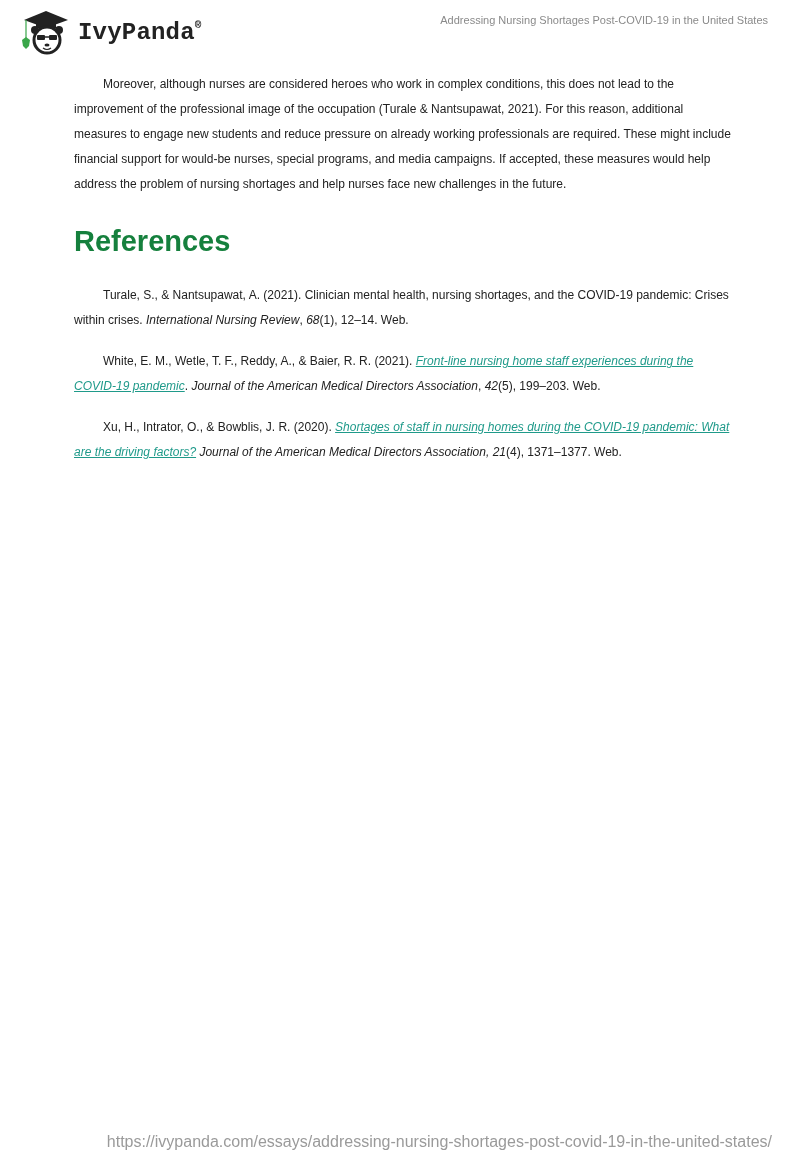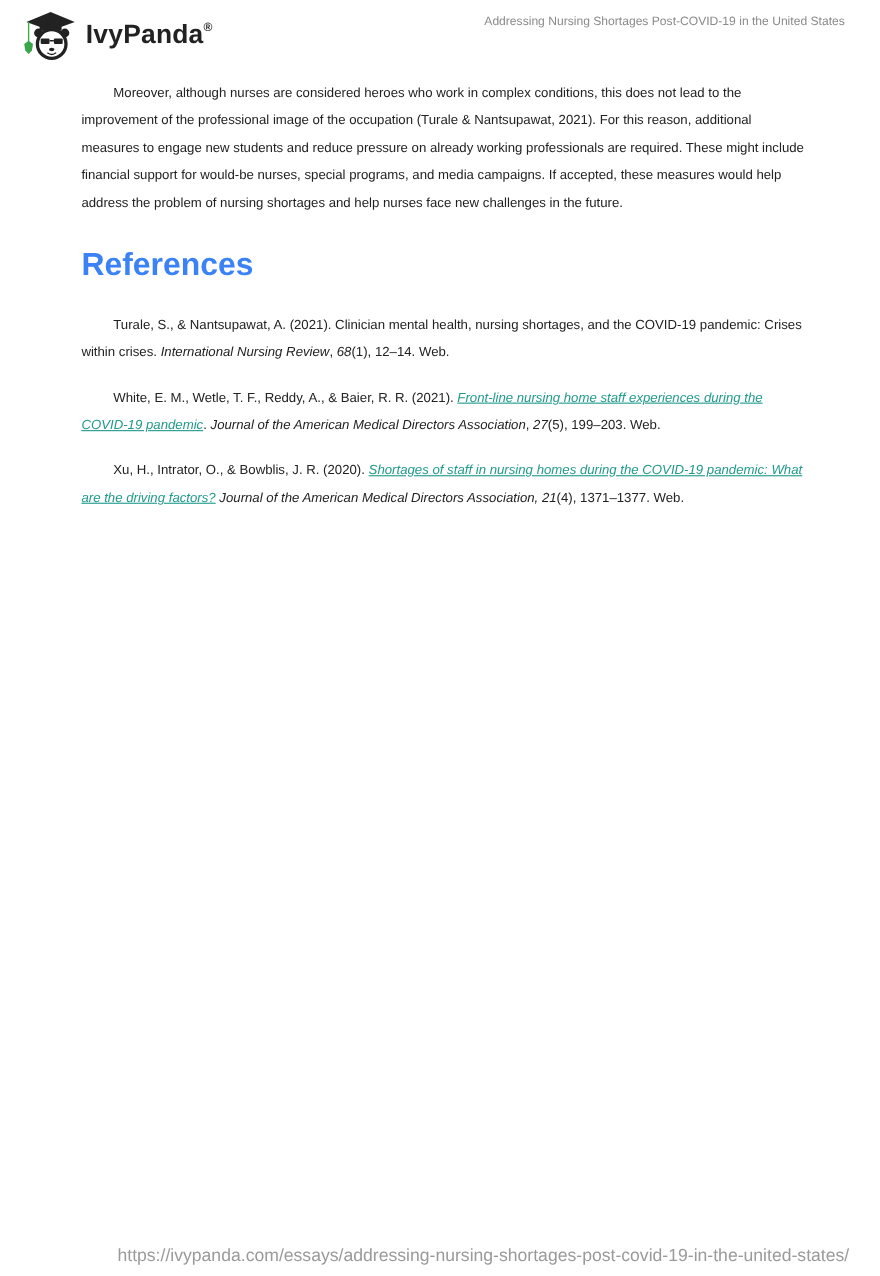--- a/index.html
+++ b/index.html
@@ -1,27 +1,27 @@
 <!DOCTYPE html>
 <html><head>
 <meta charset="utf-8">
 <style>
   html, body { margin:0; padding:0; background:#fff; }
   body { width:800px; height:1160px; position:relative; overflow:hidden;
          font-family:"Liberation Sans", sans-serif; color:#222; }
   .header { position:absolute; left:0; top:0; width:800px; height:60px; }
   .logo { position:absolute; left:16px; top:8px; display:flex; align-items:center; }
   .logo svg { width:56px; height:48px; }
-  .logo-text { font-family:Liberation Sans, sans-serif; font-weight:bold; font-size:24px; color:#222; margin-left:6px; letter-spacing:0.2px; }
+  .logo-text { font-family:Liberation Mono, monospace; font-weight:bold; font-size:24px; color:#222; margin-left:6px; letter-spacing:0.2px; }
   .logo-text sup { font-size:11px; position:relative; top:-2px; }
   .doc-title { position:absolute; right:32px; top:14px; font-size:11px; color:#8a8a8a; }
   .content { position:absolute; left:74px; top:72px; width:660px; }
   p { margin:0; font-size:12px; line-height:25px; }
   .indent { text-indent:29px; }
-  h2 { font-size:29px; font-weight:bold; margin:26px 0 0 0; line-height:36px; color:#3b82f6; }
+  h2 { font-size:29px; font-weight:bold; margin:26px 0 0 0; line-height:36px; color:#15803d; }
   .ref { margin-top:0; }
   .ref1 { margin-top:24px; }
   .ref2, .ref3 { margin-top:16px; }
   a { color:#1f9a8a; text-decoration:underline; font-style:italic; }
   i { font-style:italic; }
   .footer { position:absolute; right:28px; top:1133px; font-size:16px; color:#9a9a9a; }
 </style>
 </head>
 <body>
 
@@ -46,18 +46,18 @@
   <div class="doc-title">Addressing Nursing Shortages Post-COVID-19 in the United States</div>
 </div>
 
 <div class="content">
   <p class="indent">Moreover, although nurses are considered heroes who work in complex conditions, this does not lead to the improvement of the professional image of the occupation (Turale &amp; Nantsupawat, 2021). For this reason, additional measures to engage new students and reduce pressure on already working professionals are required. These might include financial support for would-be nurses, special programs, and media campaigns. If accepted, these measures would help address the problem of nursing shortages and help nurses face new challenges in the future.</p>
 
   <h2>References</h2>
 
   <p class="indent ref ref1"><span>Turale, S., &amp; Nantsupawat, A. (2021). Clinician mental health, nursing shortages, and the COVID-19 pandemic: Crises within crises. </span><i>International Nursing Review</i><span>, </span><i>68</i><span>(1), 12–14. Web.</span></p>
 
-  <p class="indent ref ref2"><span>White, E. M., Wetle, T. F., Reddy, A., &amp; Baier, R. R. (2021). </span><a href="#">Front-line nursing home staff experiences during the COVID-19 pandemic</a><span>. </span><i>Journal of the American Medical Directors Association</i><span>, </span><i>27</i><span>(5), 199–203. Web.</span></p>
+  <p class="indent ref ref2"><span>White, E. M., Wetle, T. F., Reddy, A., &amp; Baier, R. R. (2021). </span><a href="#">Front-line nursing home staff experiences during the COVID-19 pandemic</a><span>. </span><i>Journal of the American Medical Directors Association</i><span>, </span><i>42</i><span>(5), 199–203. Web.</span></p>
 
   <p class="indent ref ref3"><span>Xu, H., Intrator, O., &amp; Bowblis, J. R. (2020). </span><a href="#">Shortages of staff in nursing homes during the COVID-19 pandemic: What are the driving factors?</a><span> </span><i>Journal of the American Medical Directors Association, </i><i>21</i><span>(4), 1371–1377. Web.</span></p>
 </div>
 
 <div class="footer">https://ivypanda.com/essays/addressing-nursing-shortages-post-covid-19-in-the-united-states/</div>
 
 </body></html>

